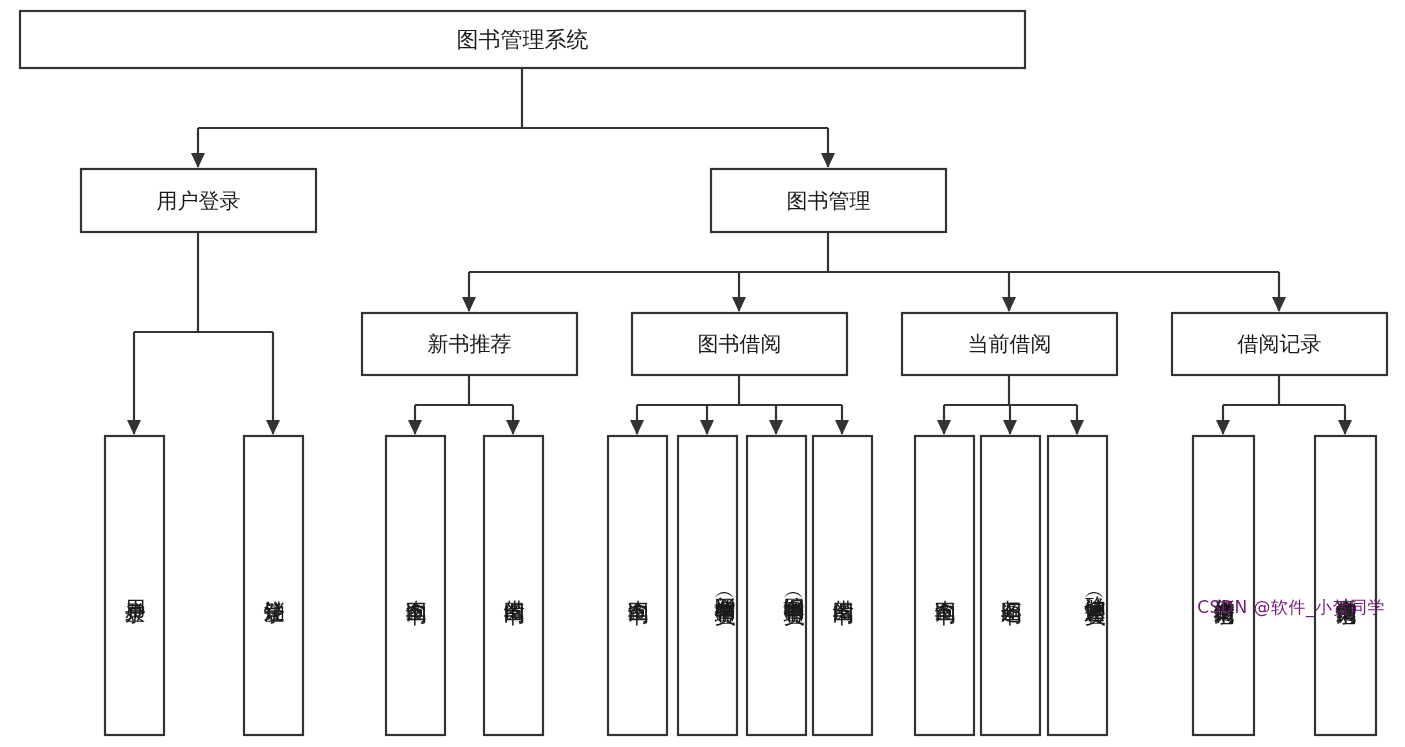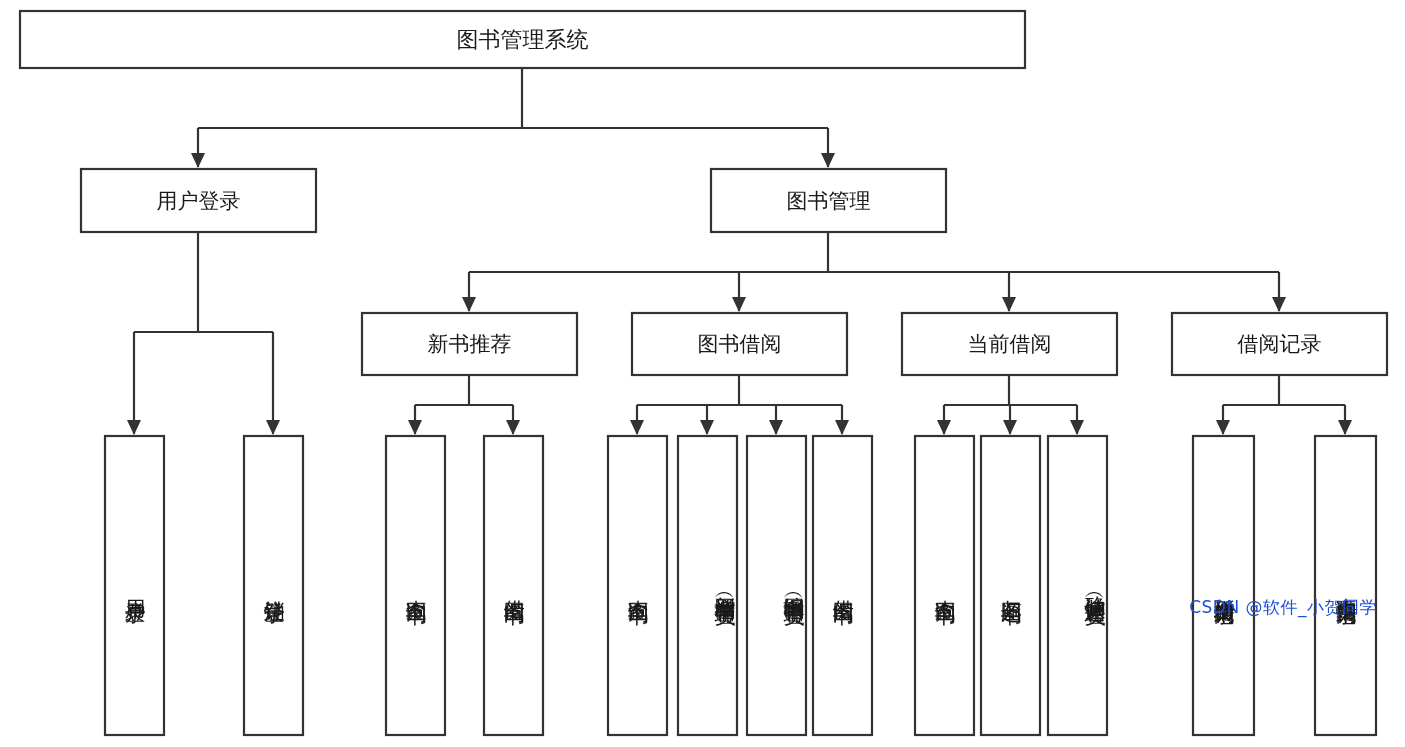--- a/index.html
+++ b/index.html
@@ -62,25 +62,25 @@
     font-size: 21px;
     line-height: 1.22;
     color: #1a1a1a;
     letter-spacing: 1.5px;
     white-space: nowrap;
     text-align: center;
     pointer-events: none;
   }
   .watermark {
     position: absolute;
-    right: 28px;
+    right: 20px;
     bottom: 6px;
     font-family: "DejaVu Sans", "Liberation Sans", sans-serif;
     font-size: 17px;
-    color: #1d4ed8;
+    color: #701a75;
     letter-spacing: 0.5px;
     white-space: nowrap;
   }
 </style>
 </head>
 <body>
 
 <div id="diagram-root">
 
   <svg id="tree-svg" viewBox="0 0 1405 747">

